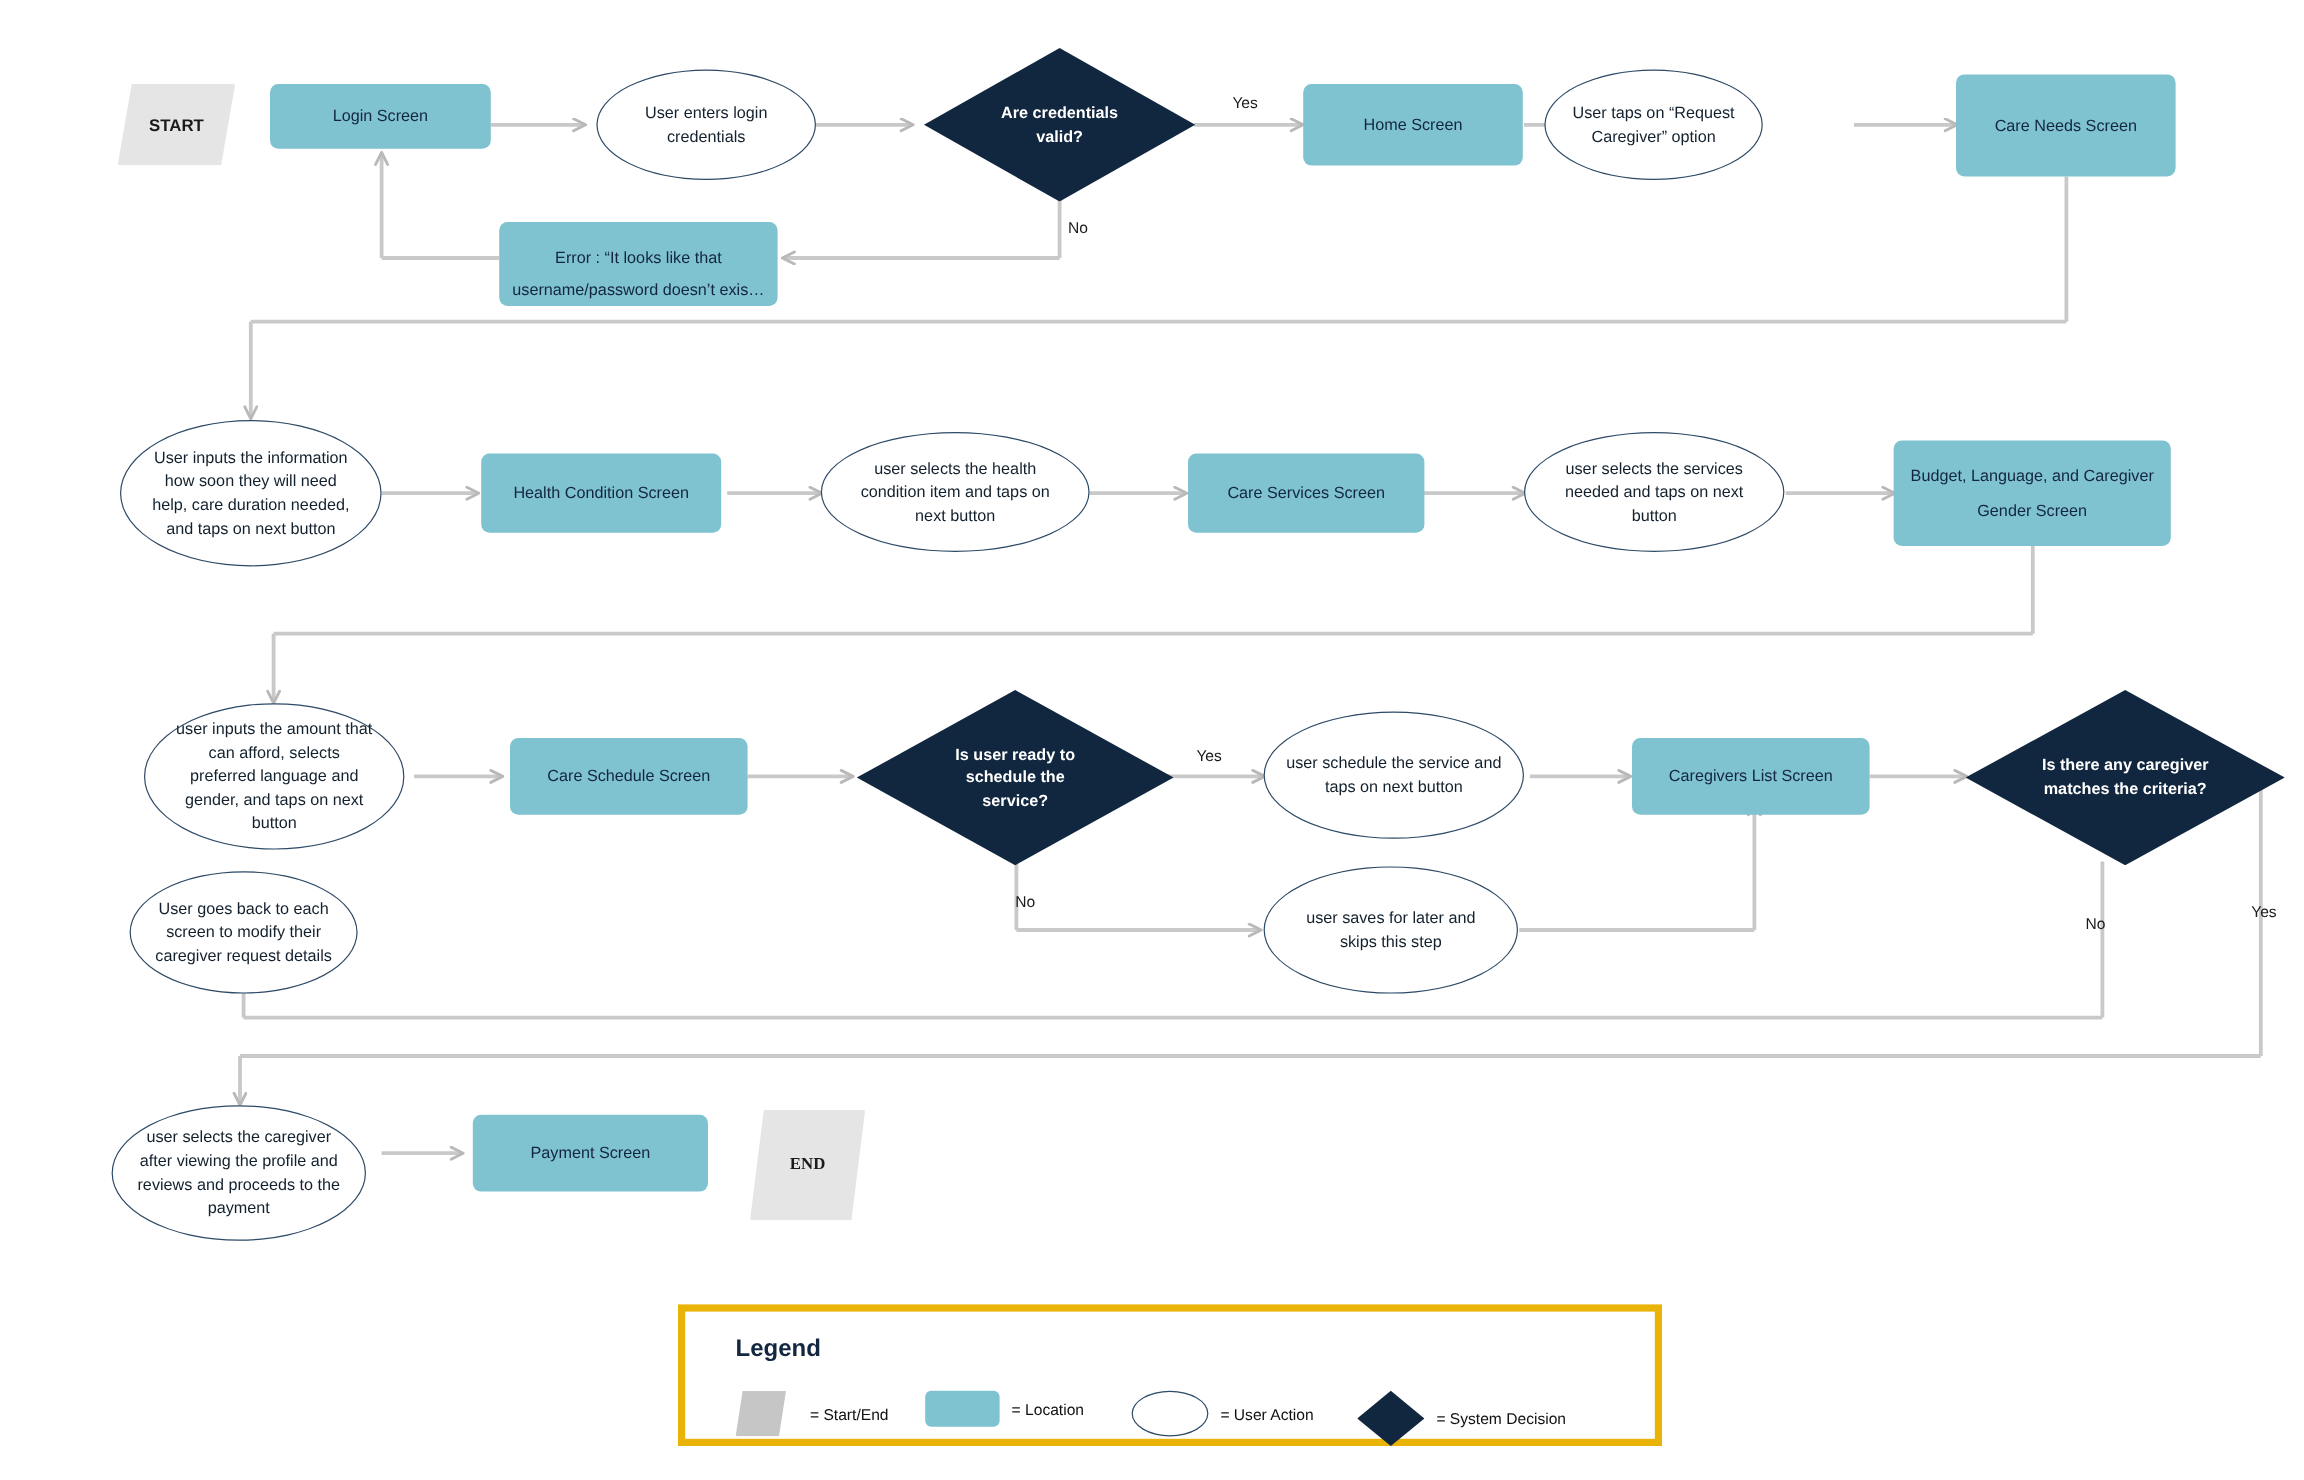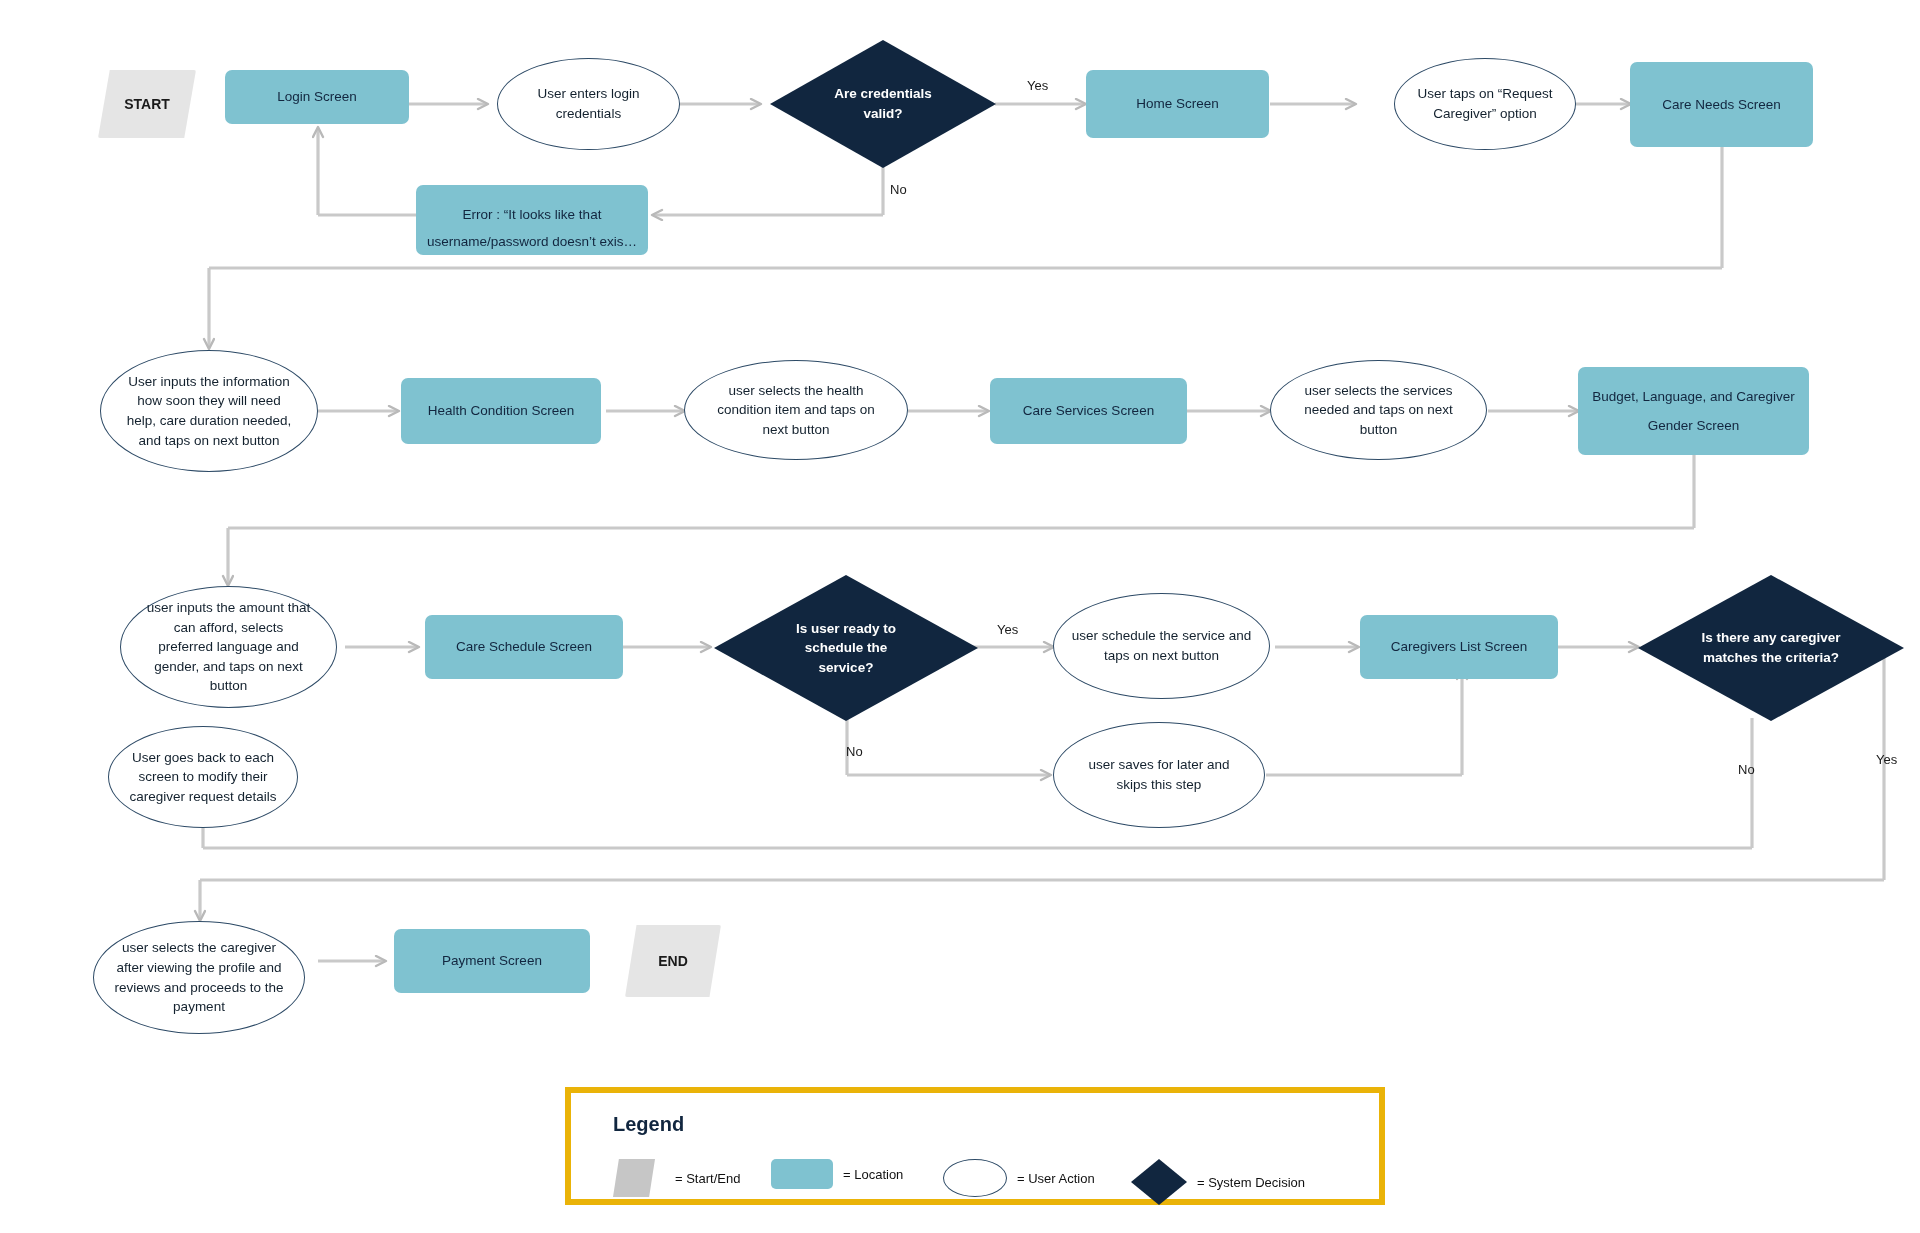--- a/index.html
+++ b/index.html
@@ -112,21 +112,21 @@
   <span class="diashape"></span>
   <span class="lbl" style="max-width:130px;">Are credentials valid?</span>
 </div>
 <div class="edgelabel" style="left:1027px;top:78px;">Yes</div>
 <div class="edgelabel" style="left:890px;top:182px;">No</div>
 
 <div class="node loc" style="left:1086px;top:70px;width:183px;height:68px;">
   <span class="lbl">Home Screen</span>
 </div>
 
-<div class="node act" style="left:1394px;top:58px;width:182px;height:92px;">
+<div class="node act" style="left:1287px;top:58px;width:182px;height:92px;">
   <span class="lbl" style="max-width:152px;">User taps on “Request Caregiver” option</span>
 </div>
 
 <div class="node loc" style="left:1630px;top:62px;width:183px;height:85px;">
   <span class="lbl">Care Needs Screen</span>
 </div>
 
 <div class="node loc" style="left:416px;top:185px;width:232px;height:70px;align-items:flex-end;">
   <span class="lbl" style="max-width:212px;line-height:1.95;">Error : “It looks like that username/password doesn’t exis…</span>
 </div>
@@ -194,21 +194,21 @@
 </div>
 
 <div class="node act" style="left:93px;top:921px;width:212px;height:113px;">
   <span class="lbl" style="max-width:172px;">user selects the caregiver after viewing the profile and reviews and proceeds to the payment</span>
 </div>
 
 <div class="node loc" style="left:394px;top:929px;width:196px;height:64px;">
   <span class="lbl">Payment Screen</span>
 </div>
 
-<div class="node term" style="left:625px;top:925px;width:96px;height:72px;">
+<div class="node term" style="left:625px;top:925px;width:96px;height:92px;font-family:Liberation Serif, serif;">
   <span class="lbl">END</span>
 </div>
 
 <div id="legend">
   <div class="title">Legend</div>
 
   <div class="lgitem" style="left:42px;gap:20px;">
     <span class="lgswatch sw-term"></span>
     <span class="lgtext">= Start/End</span>
   </div>

